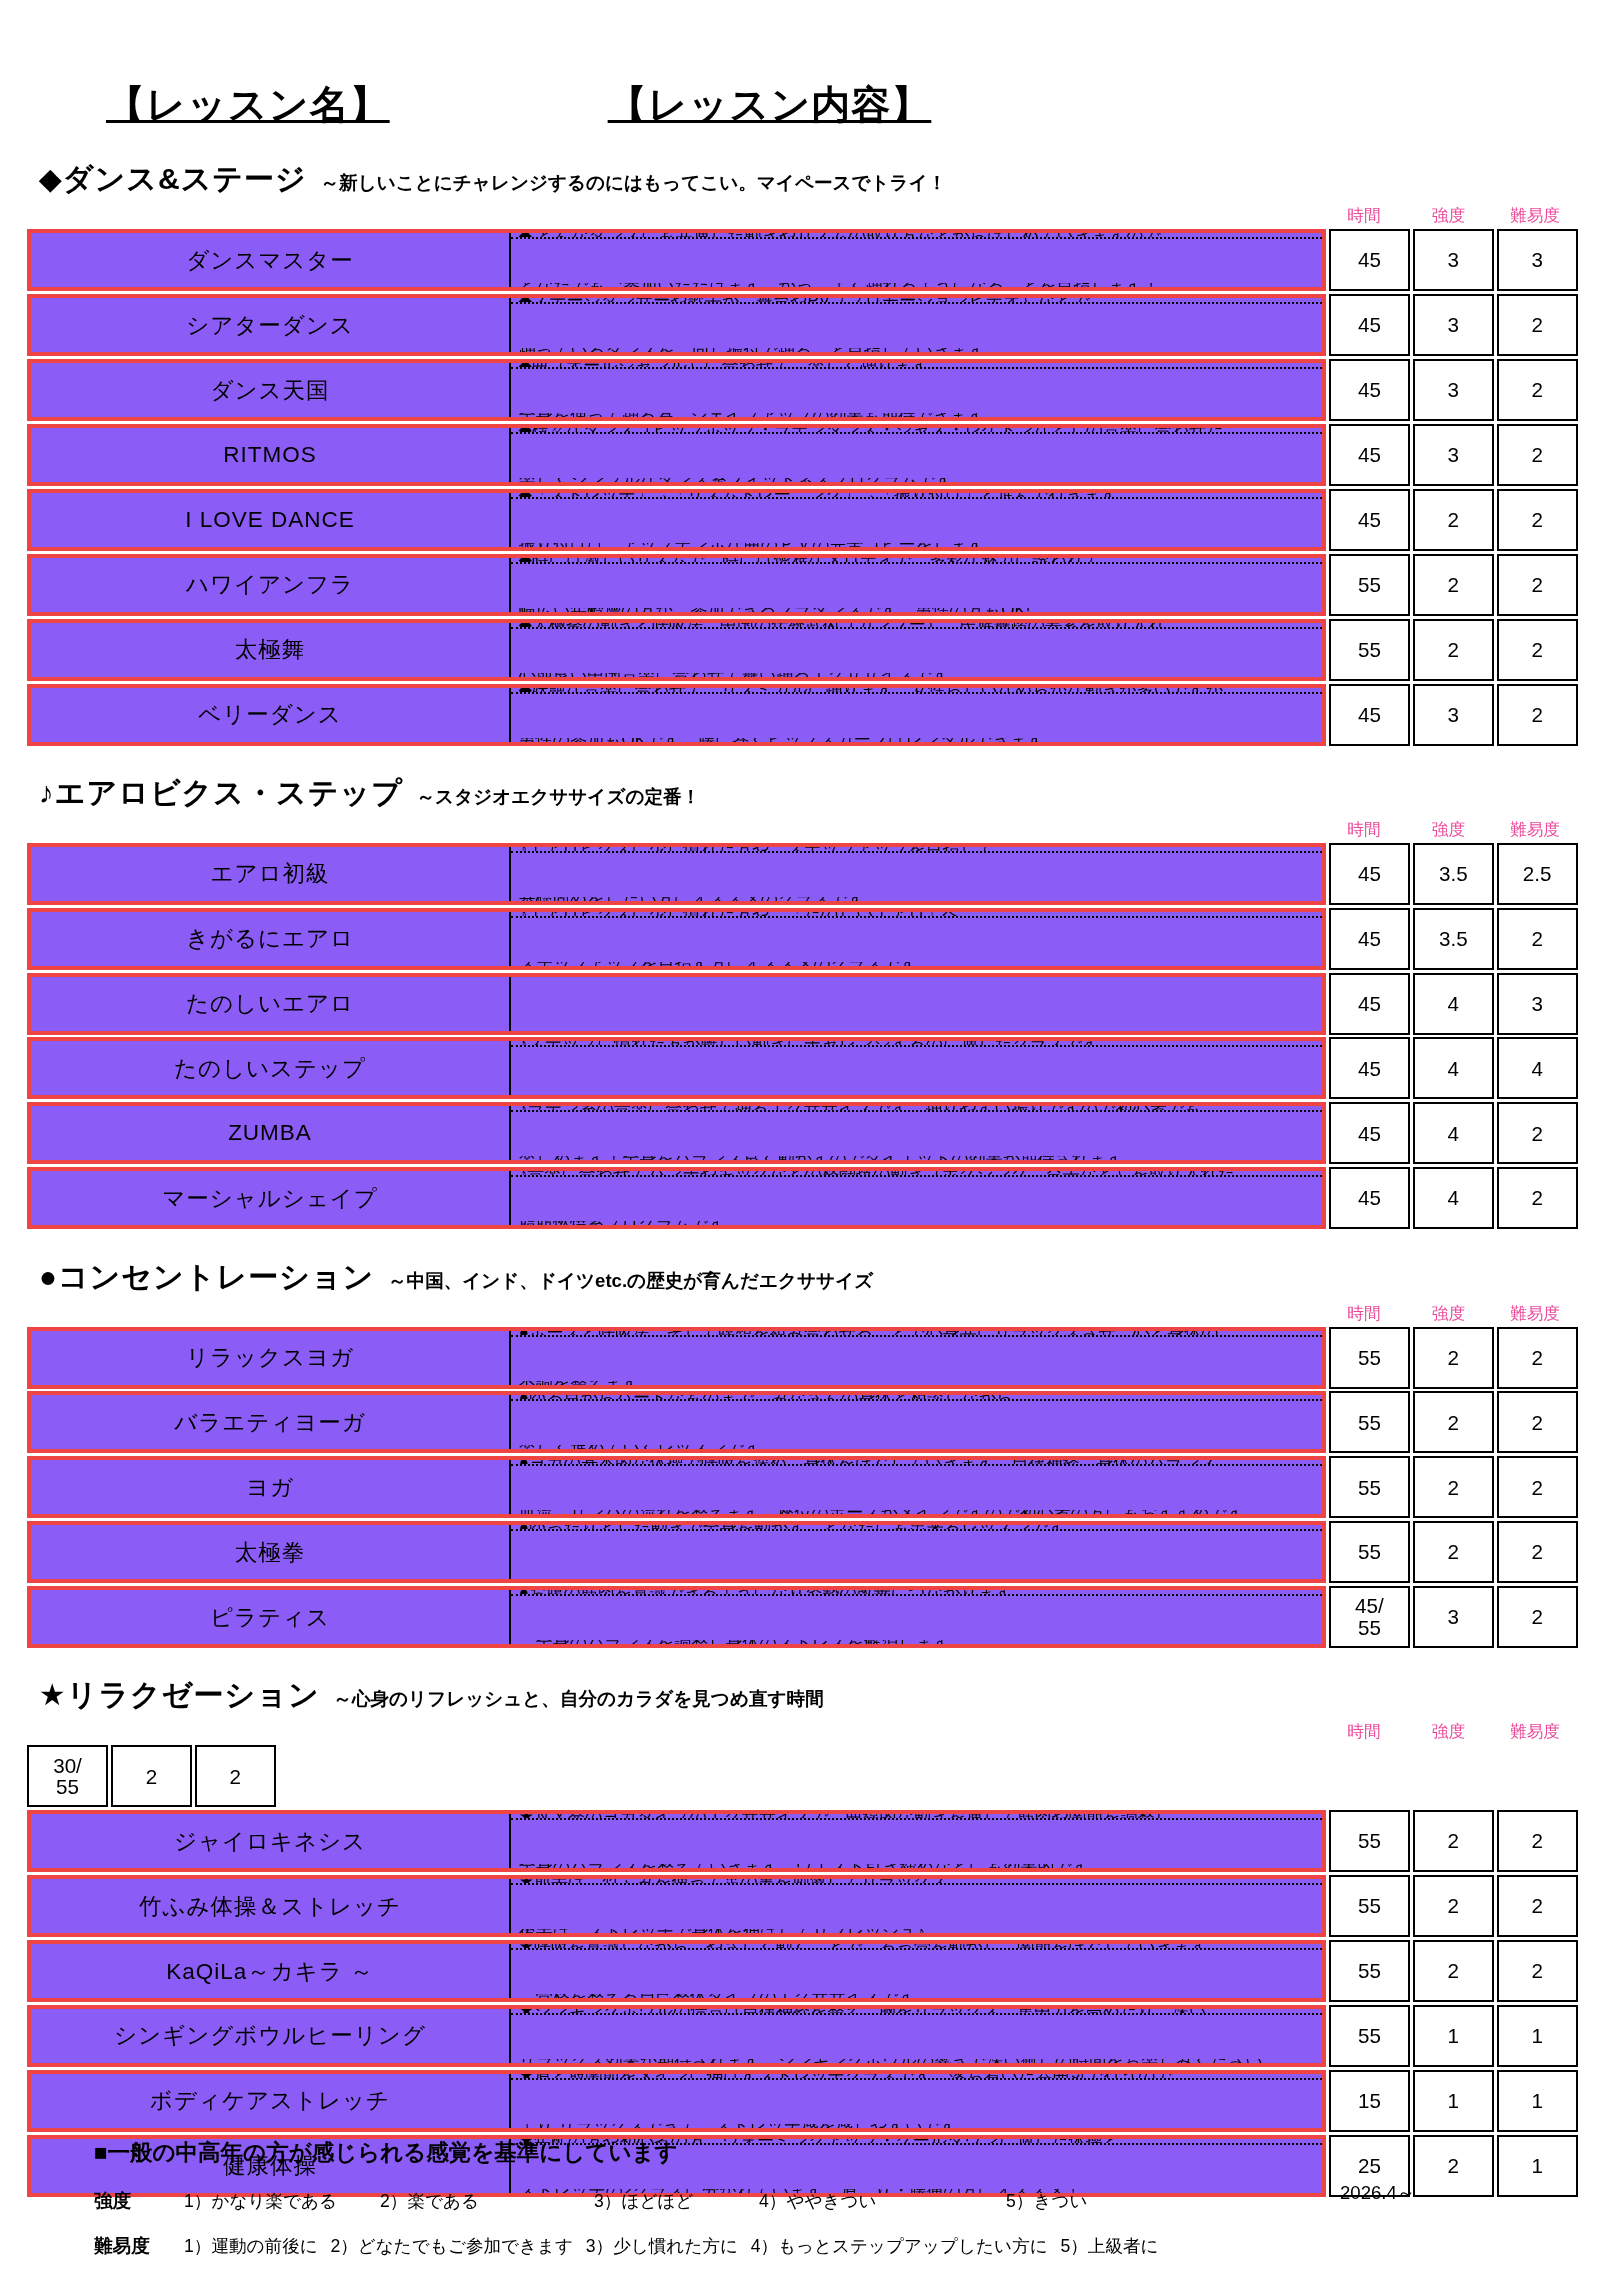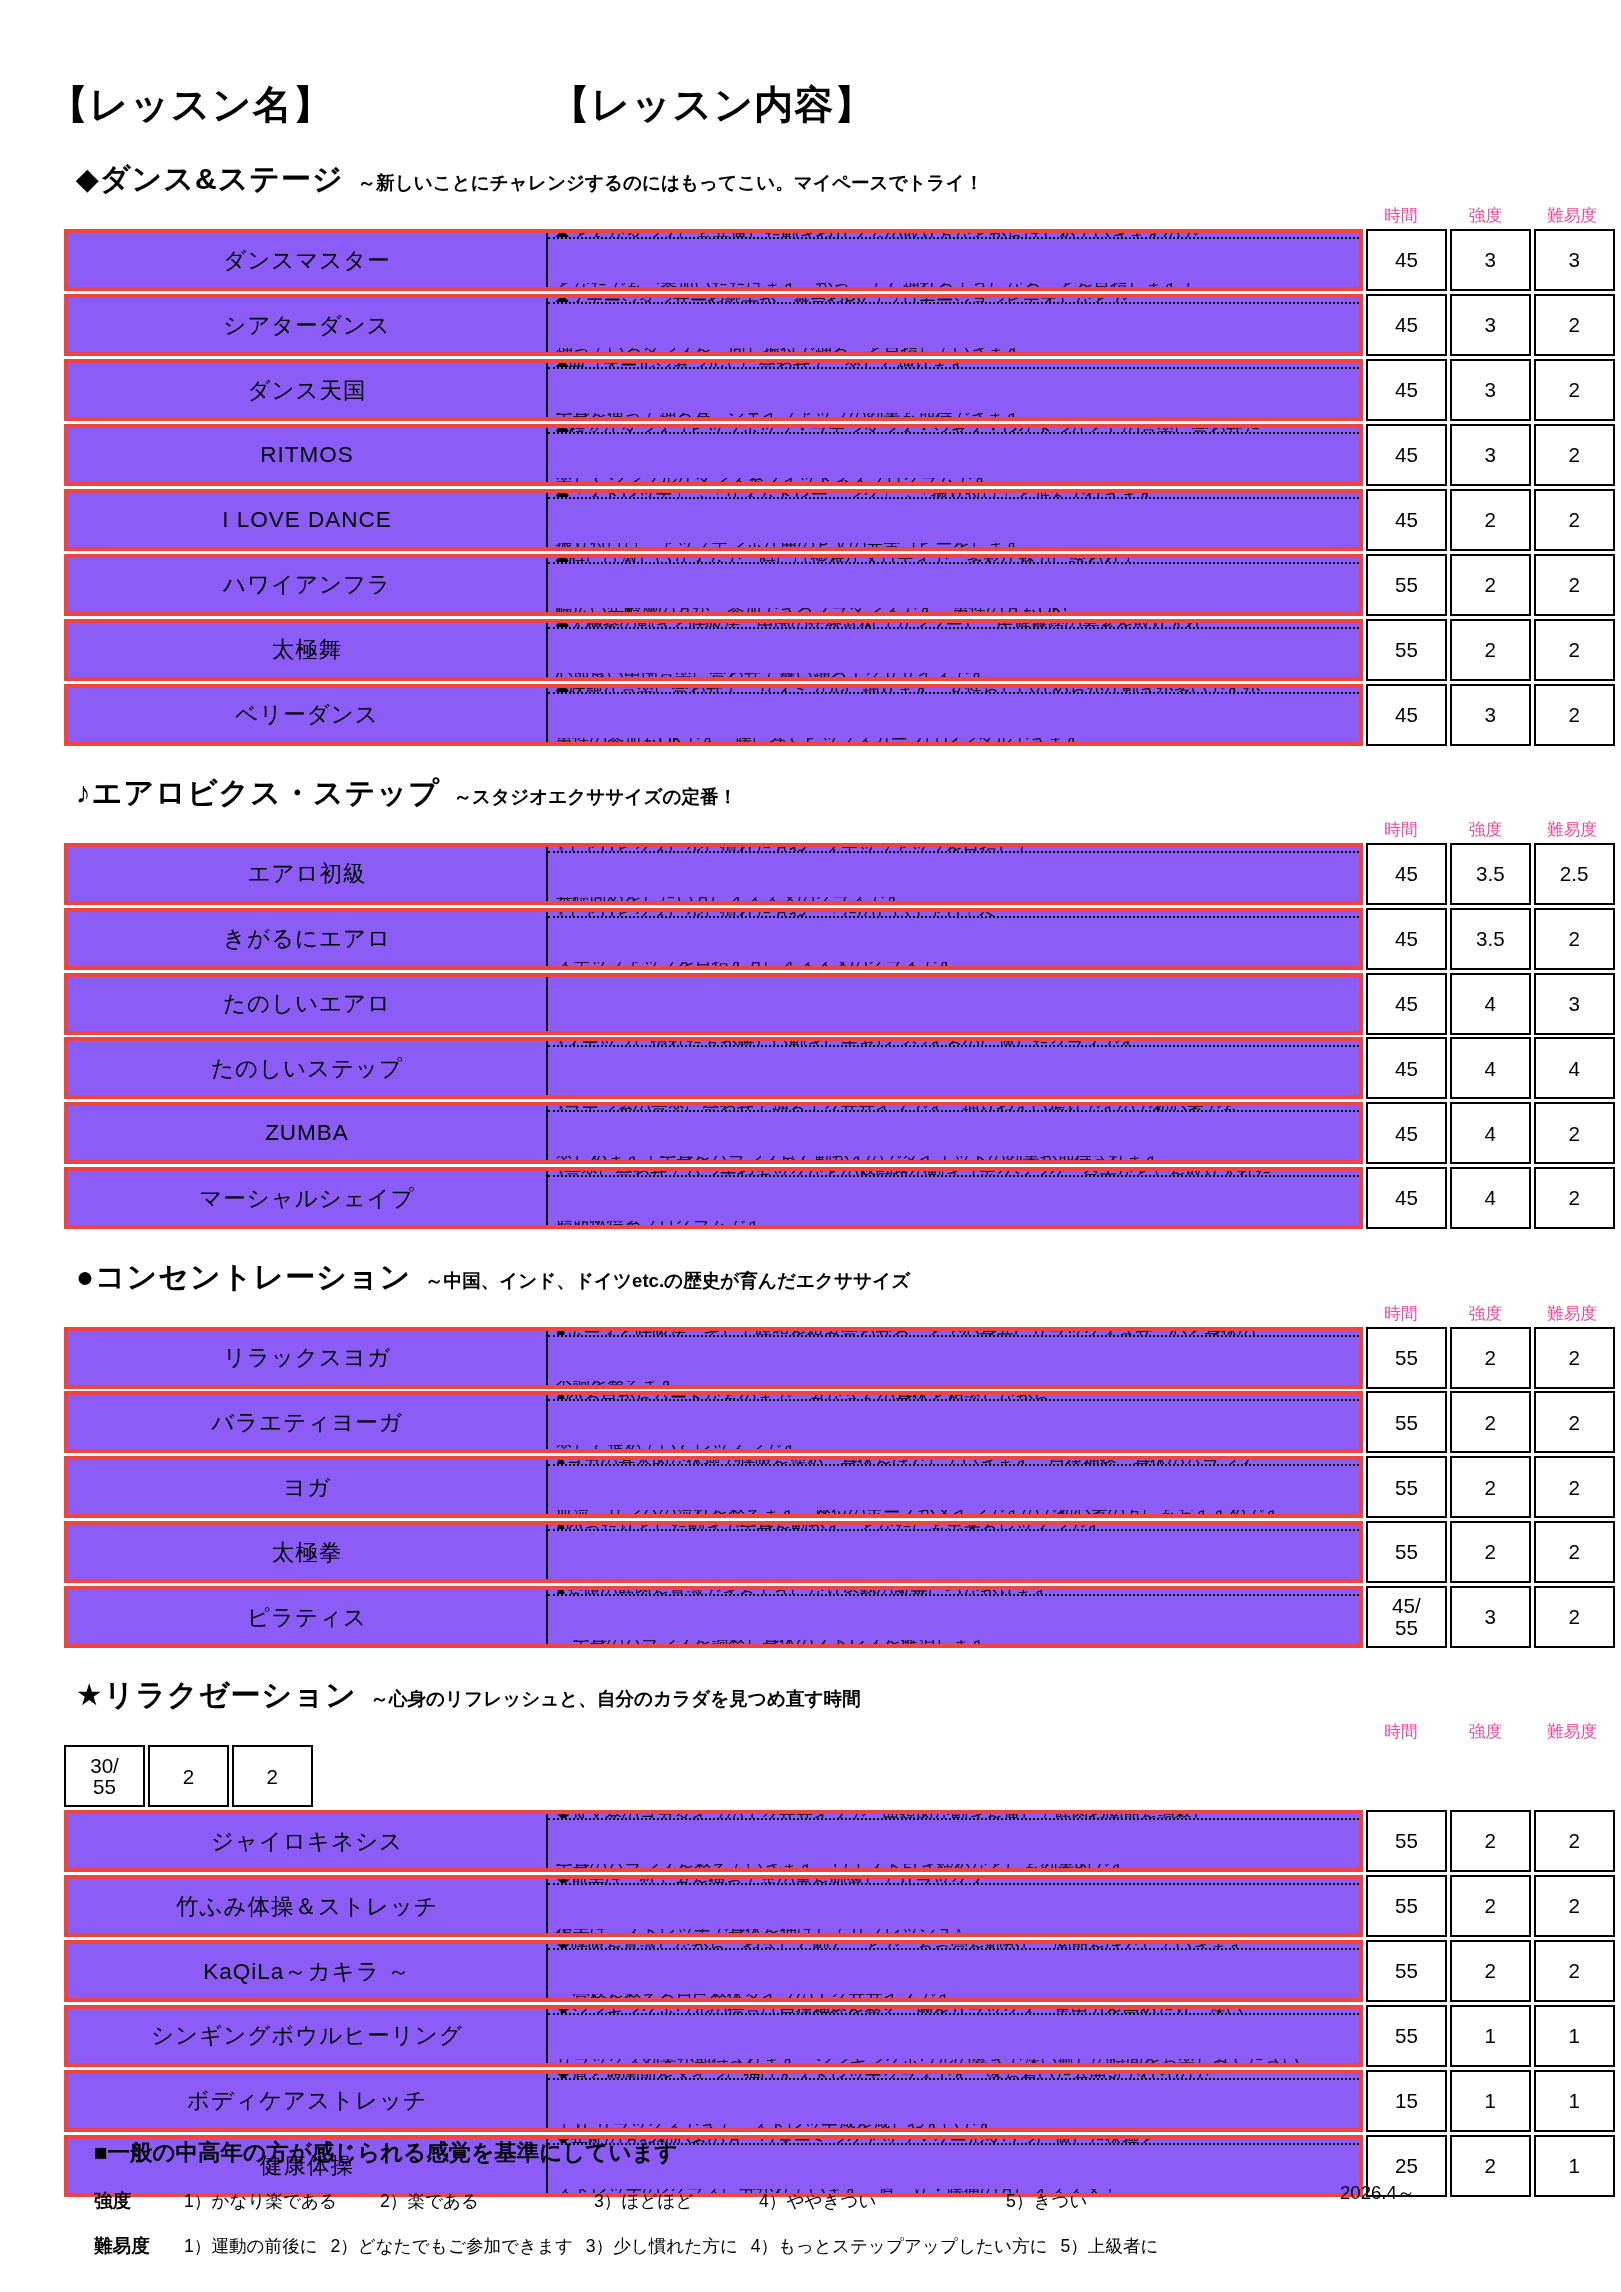--- a/index.html
+++ b/index.html
@@ -4,25 +4,25 @@
 <style>
   html,body{margin:0;padding:0;}
   body{
     width:1621px;height:2293px;
     background:#ffffff;color:#000;
     font-family:"Liberation Sans","DejaVu Sans",sans-serif;
     position:relative;overflow:hidden;
   }
   .page{position:absolute;inset:0;}
   
-  .main-titles{padding:78px 0 0 49px;display:flex;align-items:flex-end;}
+  .main-titles{padding:78px 0 0 106px;display:flex;align-items:flex-end;text-decoration:underline;}
   .main-title{font-size:39px;font-weight:bold;letter-spacing:1px;}
   .main-title.right{margin-left:218px;}
   
-  .section{margin-top:27.4px;padding-left:64px;}
+  .section{margin-top:27.4px;padding-left:27px;}
   .sec-head{display:flex;align-items:baseline;margin-left:11.8px;}
   .sec-title{font-size:30px;font-weight:bold;letter-spacing:1px;}
   .sec-tag{font-size:18.6px;font-weight:bold;margin-left:13.7px;}
   .col-heads{display:flex;justify-content:flex-end;width:1553px;font-size:16.7px;margin-top:3.9px;margin-bottom:2px;color:#ec4899;}
   .ch{text-align:center;}
   .ch-time{width:86px;}
   .ch-int{width:83px;}
   .ch-diff{width:90px;}
   .rows{display:flex;flex-direction:column;gap:2.9px;}
   .row{display:flex;gap:2.9px;height:62px;}

